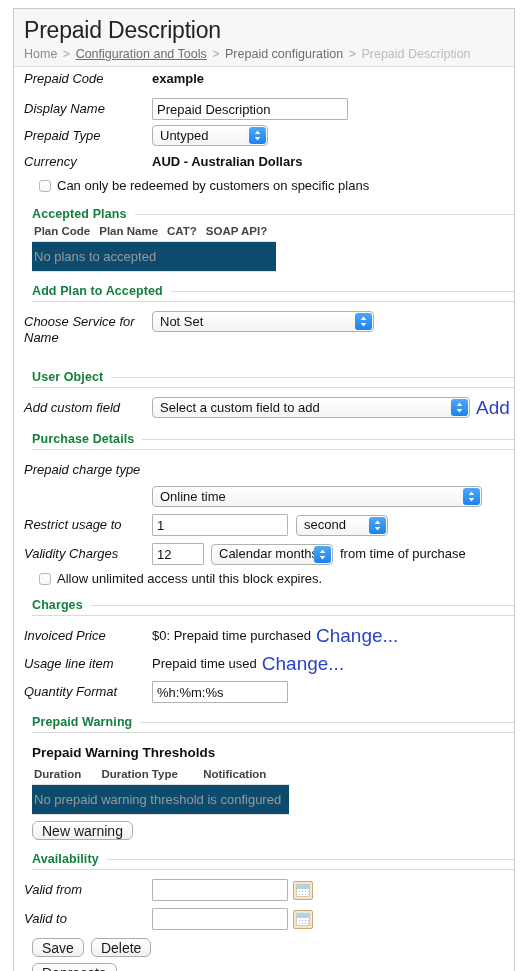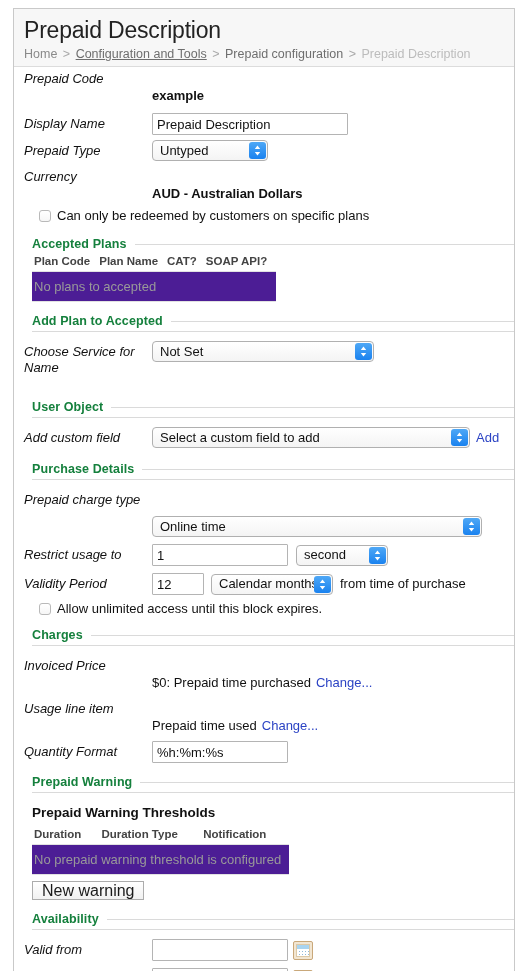--- a/index.html
+++ b/index.html
@@ -77,21 +77,21 @@
   .row-value {
     font-size: 13px;
     color: #111111;
     line-height: 16px;
     padding-top: 4px;
     display: flex;
     align-items: center;
     gap: 6px;
     flex-wrap: nowrap;
   }
-  .row-value.plain { padding-top: 4px; margin-top: 17px; }
+  .row-value.plain { padding-top: 4px; }
 
   .spacer-4  { height: 4px; }
   .spacer-6  { height: 6px; }
   .spacer-8  { height: 8px; }
   .spacer-10 { height: 10px; }
   .spacer-12 { height: 12px; }
 
   
   .text-input {
     font-family: "Liberation Sans", "DejaVu Sans", sans-serif;
@@ -207,49 +207,49 @@
     color: #444444;
     text-align: left;
     padding: 4px 9px 4px 0;
     border-bottom: 1px solid #e2e2e2;
     white-space: nowrap;
   }
   .mini-table th:first-child { padding-left: 2px; }
   .mini-table td.empty-cell {
     font-size: 13px;
     color: #999999;
-    background: #4c1d95;
+    background: #0c4a6e;
     padding: 7px 8px 7px 2px;
     border-bottom: 1px solid #e2e2e2;
     white-space: nowrap;
   }
 
   
   .btn {
     display: inline-flex;
     align-items: center;
     justify-content: center;
     height: 19px;
     padding: 0 9px;
     font-family: "Liberation Sans", "DejaVu Sans", sans-serif;
-    font-size: 16px;
+    font-size: 14px;
     color: #1a1a1a;
     background: linear-gradient(#ffffff, #f1f1f1);
     border: 1px solid #acacac;
-    border-radius: 0;
+    border-radius: 6px;
     cursor: pointer;
     white-space: nowrap;
   }
   .btn-row { padding-left: 18px; display: flex; gap: 7px; }
 
   
   .link {
     color: #2b43c4;
     text-decoration: none;
-    font-size: 13px;
+    font-size: 19px;
     cursor: pointer;
   }
   .link-change { color: #2b43c4; }
 
   
   .cal-icon {
     width: 20px; height: 19px;
     border: 1px solid #c9a87a;
     border-radius: 2px;
     background: #f2e6d2;
@@ -455,21 +455,21 @@
                 <path d="M4.5 11.5 L7.2 8 L1.8 8 Z" fill="#ffffff"></path>
               </svg>
           </span>
         </div>
       </div>
     </div>
 
     <div class="spacer-6"></div>
 
     <div class="row">
-      <div class="row-label">Validity Period</div>
+      <div class="row-label">Validity Charges</div>
       <div class="row-value" style="padding-top:1px; gap:7px;">
         <input class="text-input w-input-sm" type="text" value="12" style="">
         <div class="select sel-calmonths">
           <span>Calendar months</span>
           <span class="arrow-btn">
             <svg width="9" height="13" viewBox="0 0 9 13">
                 <path d="M4.5 1.5 L7.2 5 L1.8 5 Z" fill="#ffffff"></path>
                 <path d="M4.5 11.5 L7.2 8 L1.8 8 Z" fill="#ffffff"></path>
               </svg>
           </span>

